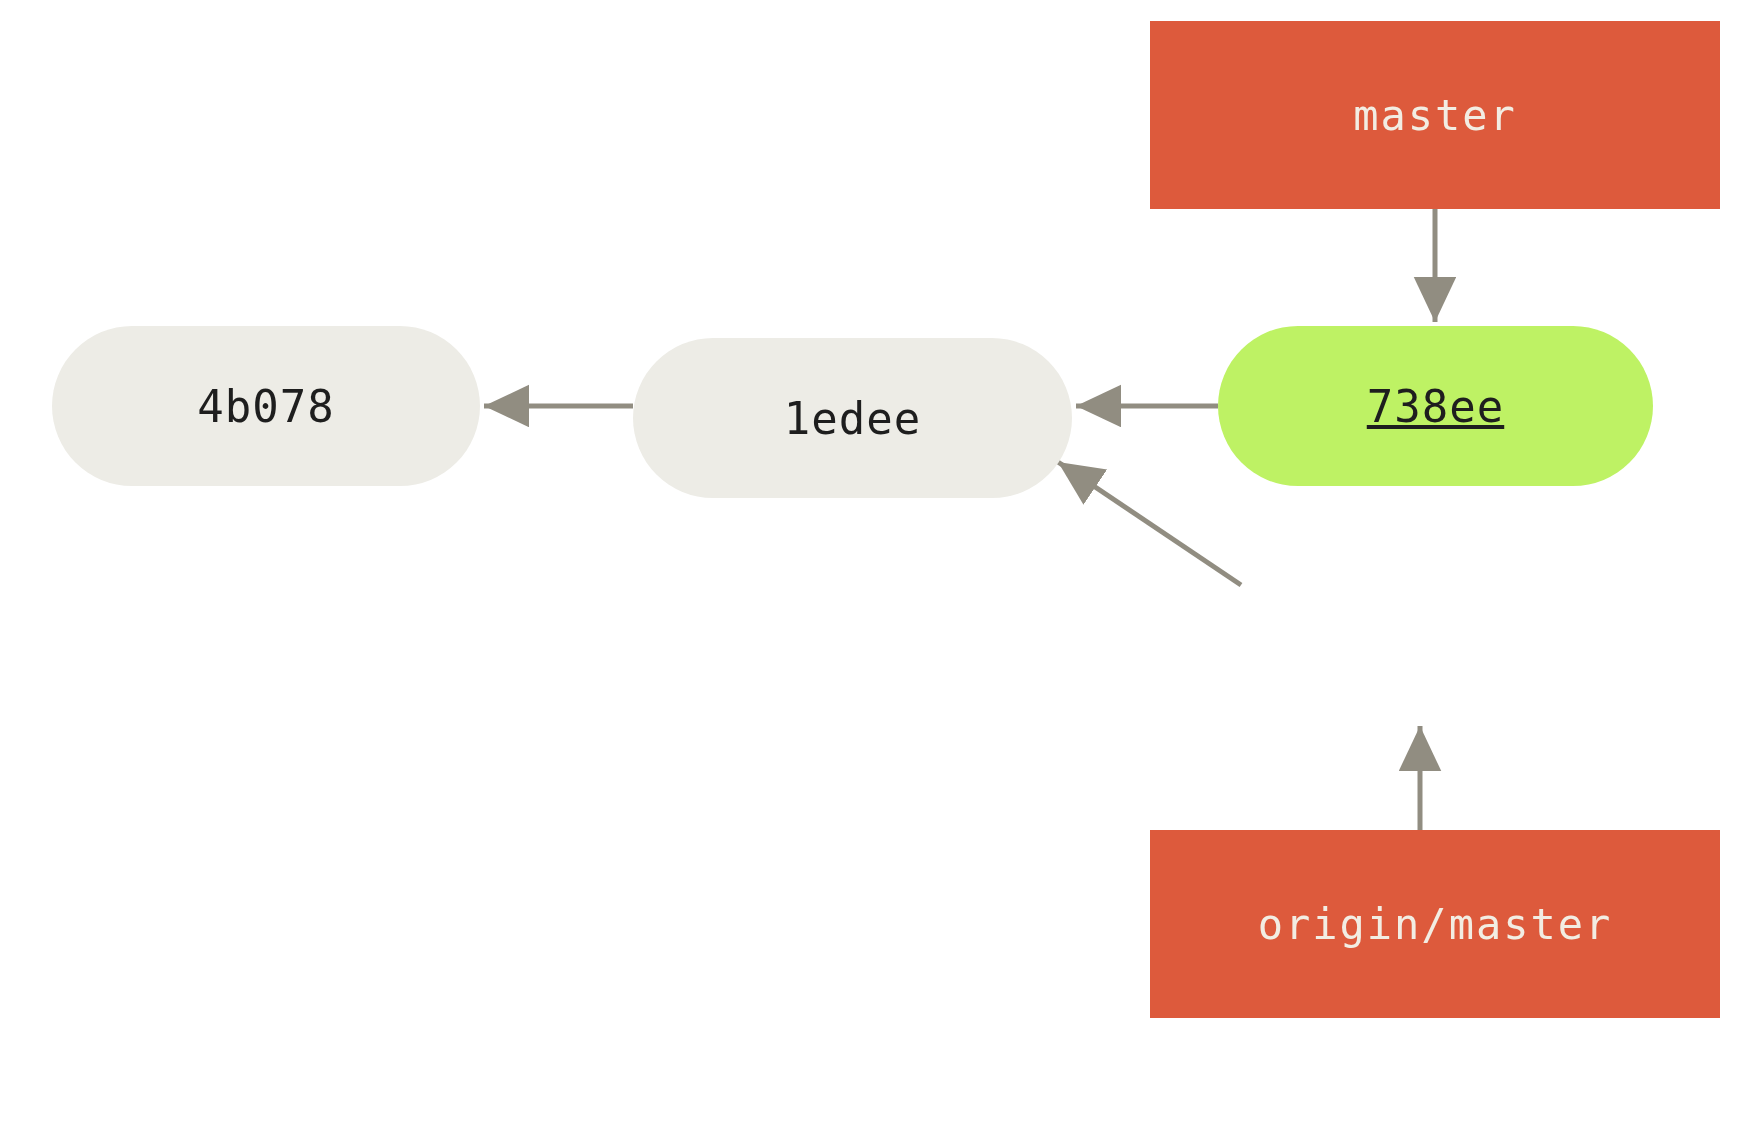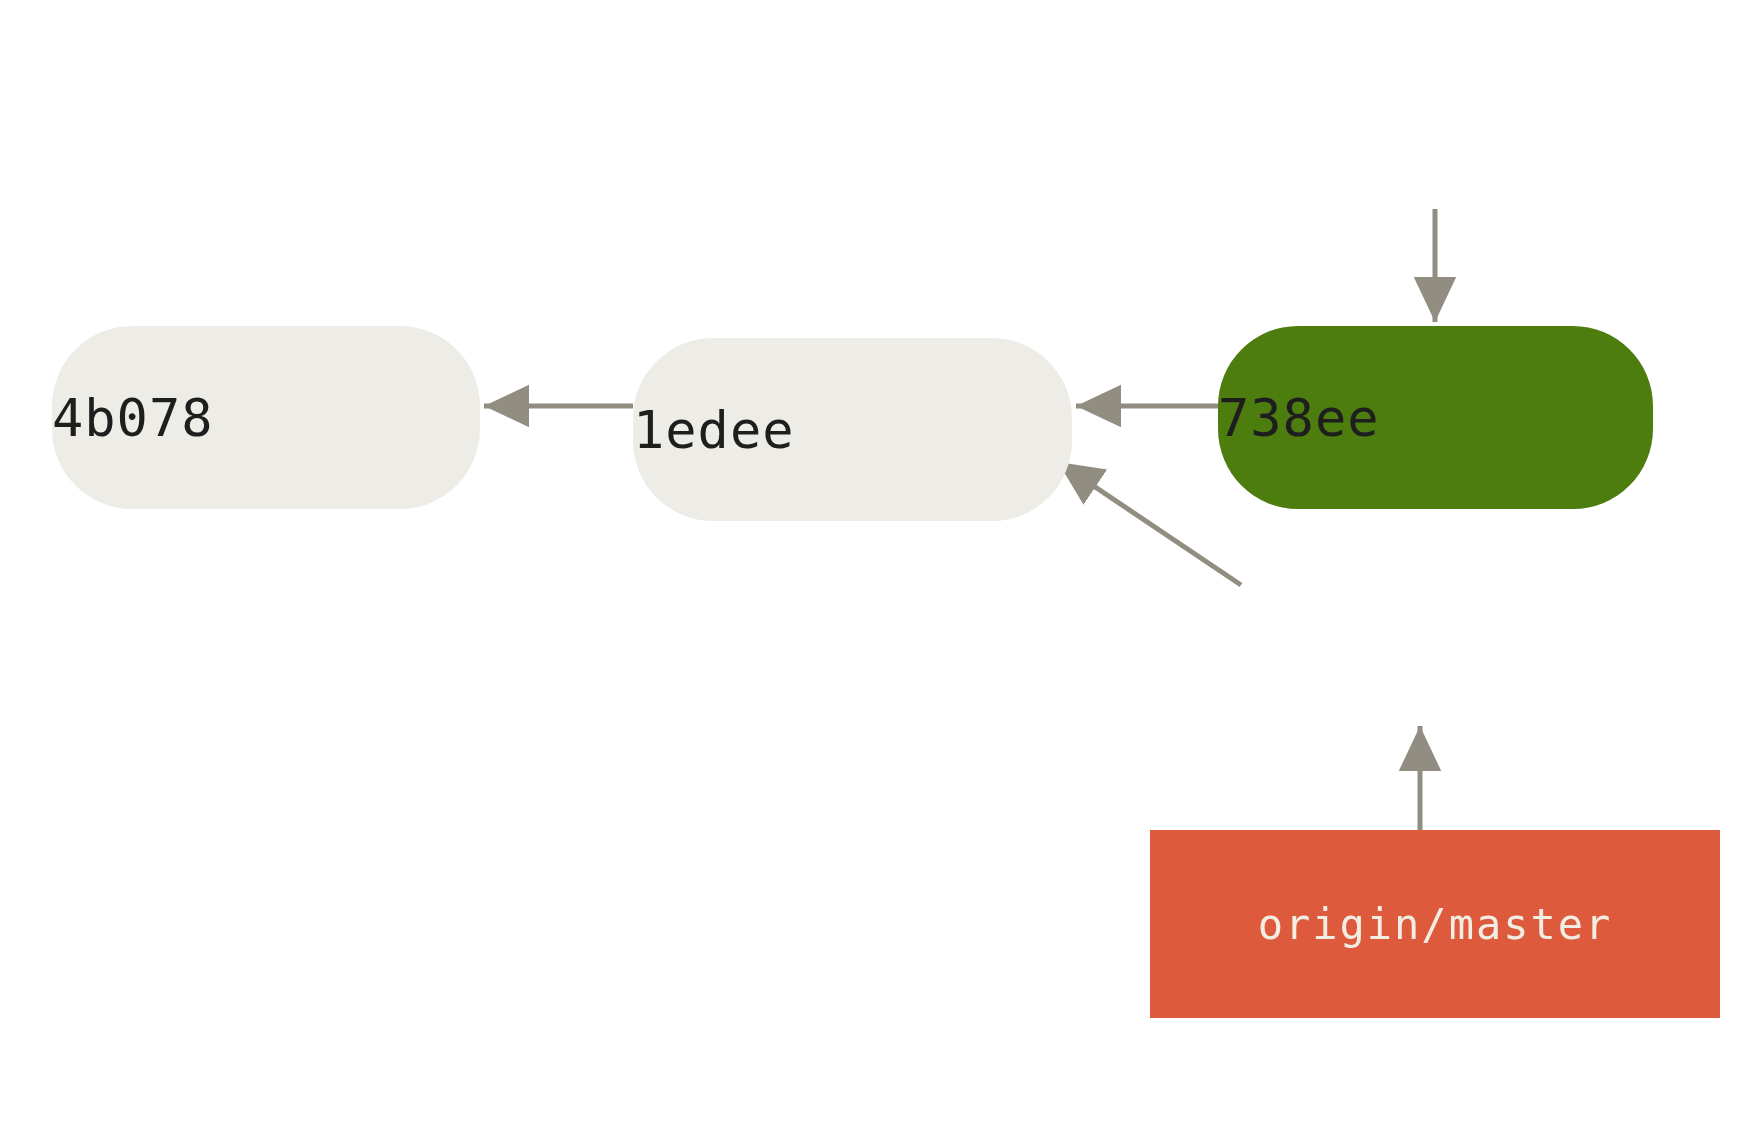--- a/index.html
+++ b/index.html
@@ -6,31 +6,31 @@
   #canvas {
     position: relative;
     width: 1746px;
     height: 1126px;
     background: #ffffff;
     overflow: hidden;
     font-family: "DejaVu Sans Mono", monospace;
   }
   .commit-pill {
     position: absolute;
-    height: 183px;
+    height: 160px;
     border-radius: 80px;
     display: flex;
     align-items: center;
-    justify-content: flex-start;
-    font-size: 52px;
+    justify-content: center;
+    font-size: 44px;
     color: #1e1e1e;
     letter-spacing: 1px;
   }
   .commit-default  { background: #edece6; }
-  .commit-orange   { background: #4d7c0f; }
+  .commit-orange   { background: #bef264; text-decoration: underline; }
   .commit-green    { background: #b8df8d; }
   .ref-box {
     position: absolute;
     width: 570px;
     height: 188px;
     background: #dd5a3c;
     display: flex;
     align-items: center;
     justify-content: center;
     font-size: 42px;
@@ -72,20 +72,23 @@
         <path d="M0,0 L9,4.25 L0,8.5 Z" fill="#918d81"></path>
       </marker>
     </defs>
     <line x1="633" y1="406" x2="484" y2="406" marker-end="url(#ah)"></line>
     <line x1="1218" y1="406" x2="1076" y2="406" marker-end="url(#ah)"></line>
     <line x1="1241" y1="585" x2="1058" y2="462" marker-end="url(#ah)"></line>
     <line x1="1435" y1="209" x2="1435" y2="322" marker-end="url(#ah)"></line>
     <line x1="1420" y1="830" x2="1420" y2="726" marker-end="url(#ah)"></line>
   </svg>
 
+  <div id="box-master" class="ref-box">
+    <span>master</span>
+  </div>
 
   <div id="pill-4b078" class="commit-pill commit-default">
     <span>4b078</span>
   </div>
 
   <div id="pill-1edee" class="commit-pill commit-default">
     <span>1edee</span>
   </div>
 
   <div id="pill-738ee" class="commit-pill commit-orange">

